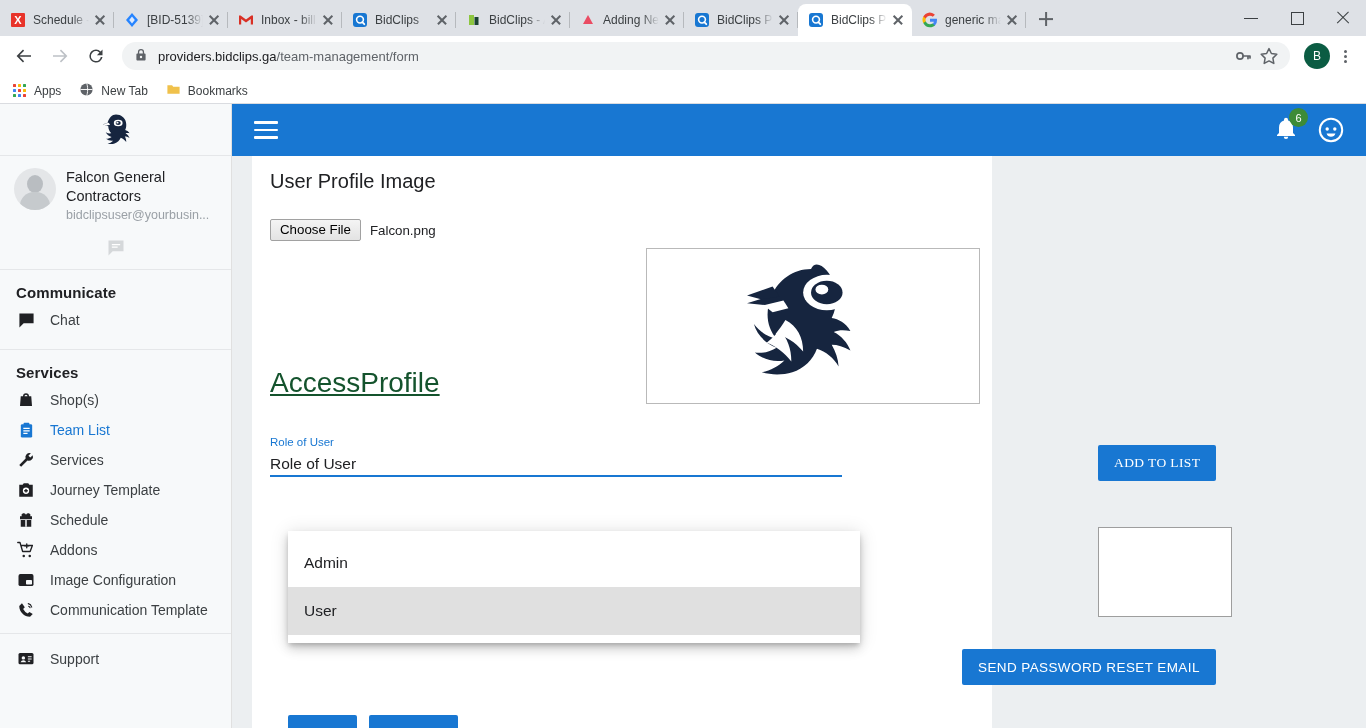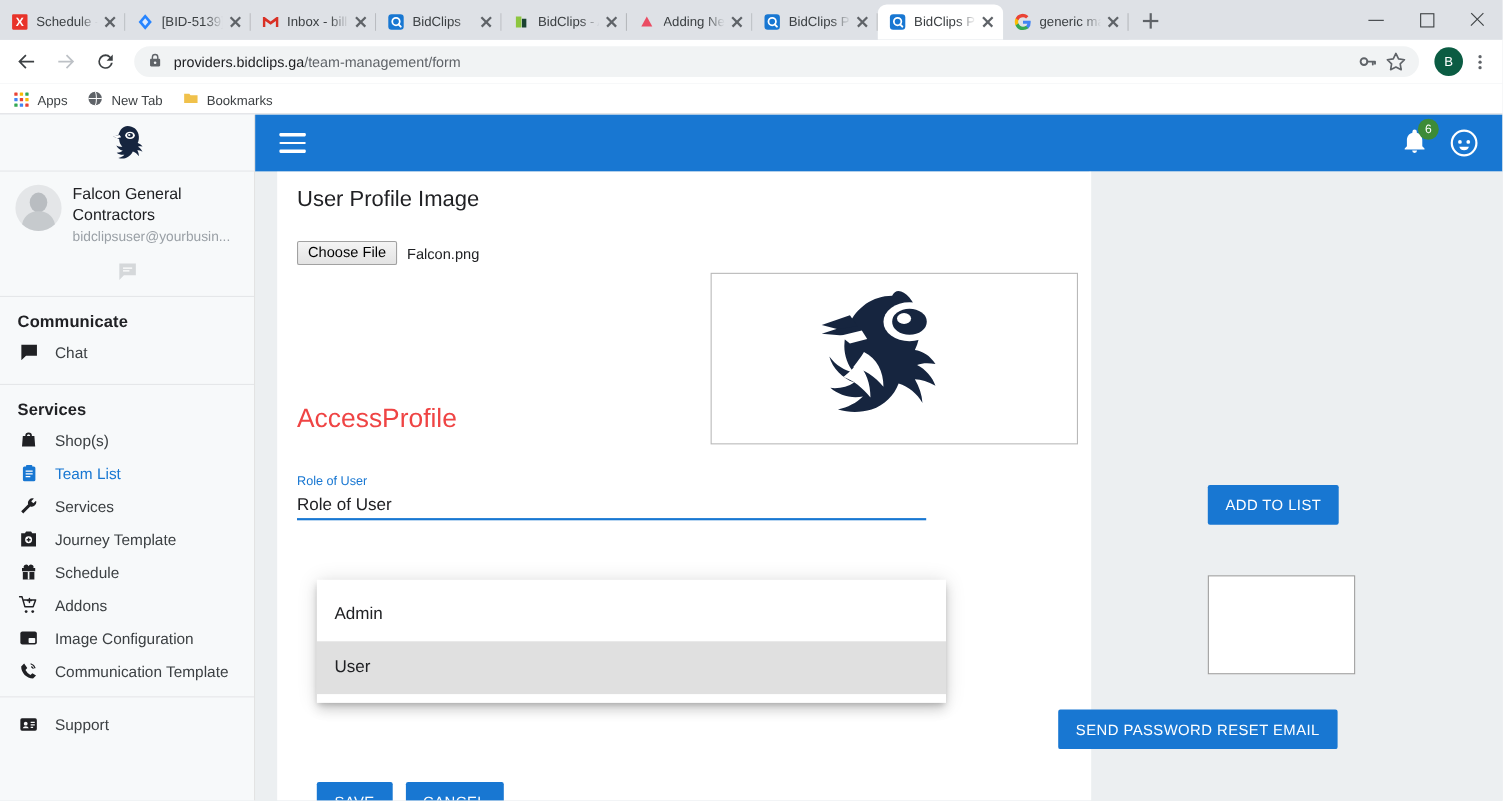--- a/index.html
+++ b/index.html
@@ -244,41 +244,41 @@
   }
   .file-name { font-size: 13.3px; color:#202124; margin-left: 9px; }
   .img-preview {
     position:absolute; left: 394px; top: 92px;
     width: 334px; height: 156px;
     border: 1px solid #b9b9b9; background:#fff;
     display:flex; align-items:center; justify-content:center;
   }
   .img-preview svg { width: 238px; height: 130px; }
 
-  .access-title { font-size: 24px; color:#ef4444; margin-top: 126px; }
+  .access-title { font-size: 28px; color:#14532d; margin-top: 126px; text-decoration: underline; }
 
   .field-wrap { position: relative; margin-top: 36px; }
   .field-label {
     font-size: 11.5px; color:#1877d2; line-height: 14px;
   }
   .select-box {
     height: 28px; border-bottom: 2px solid #1877d2;
     width: 572px; display:flex; align-items:flex-end;
     padding-bottom: 2px;
   }
   .select-value { font-size: 15.5px; color:#202124; }
   .btn {
     background:#1877d2; color:#ffffff; border:none;
     font-family:"Liberation Sans", sans-serif;
     font-size: 13.5px; letter-spacing: 0.4px;
     padding: 0 16px; height: 36px; border-radius: 2px;
     cursor: pointer; white-space: nowrap;
   }
   .add-to-list {
-    position:absolute; left: 828px; top: 10px;
+    position:absolute; left: 828px; top: 10px; font-family: Liberation Serif, serif;
   }
   .list-box {
     position:absolute; left: 828px; top: 92px;
     width: 134px; height: 90px;
     border:1px solid #9e9e9e; background:#fff;
   }
   .send-reset { position:absolute; left: 692px; top: 214px; }
   .save-row { position:absolute; left: 18px; top: 280px; display:flex; gap: 12px; }
 
   

